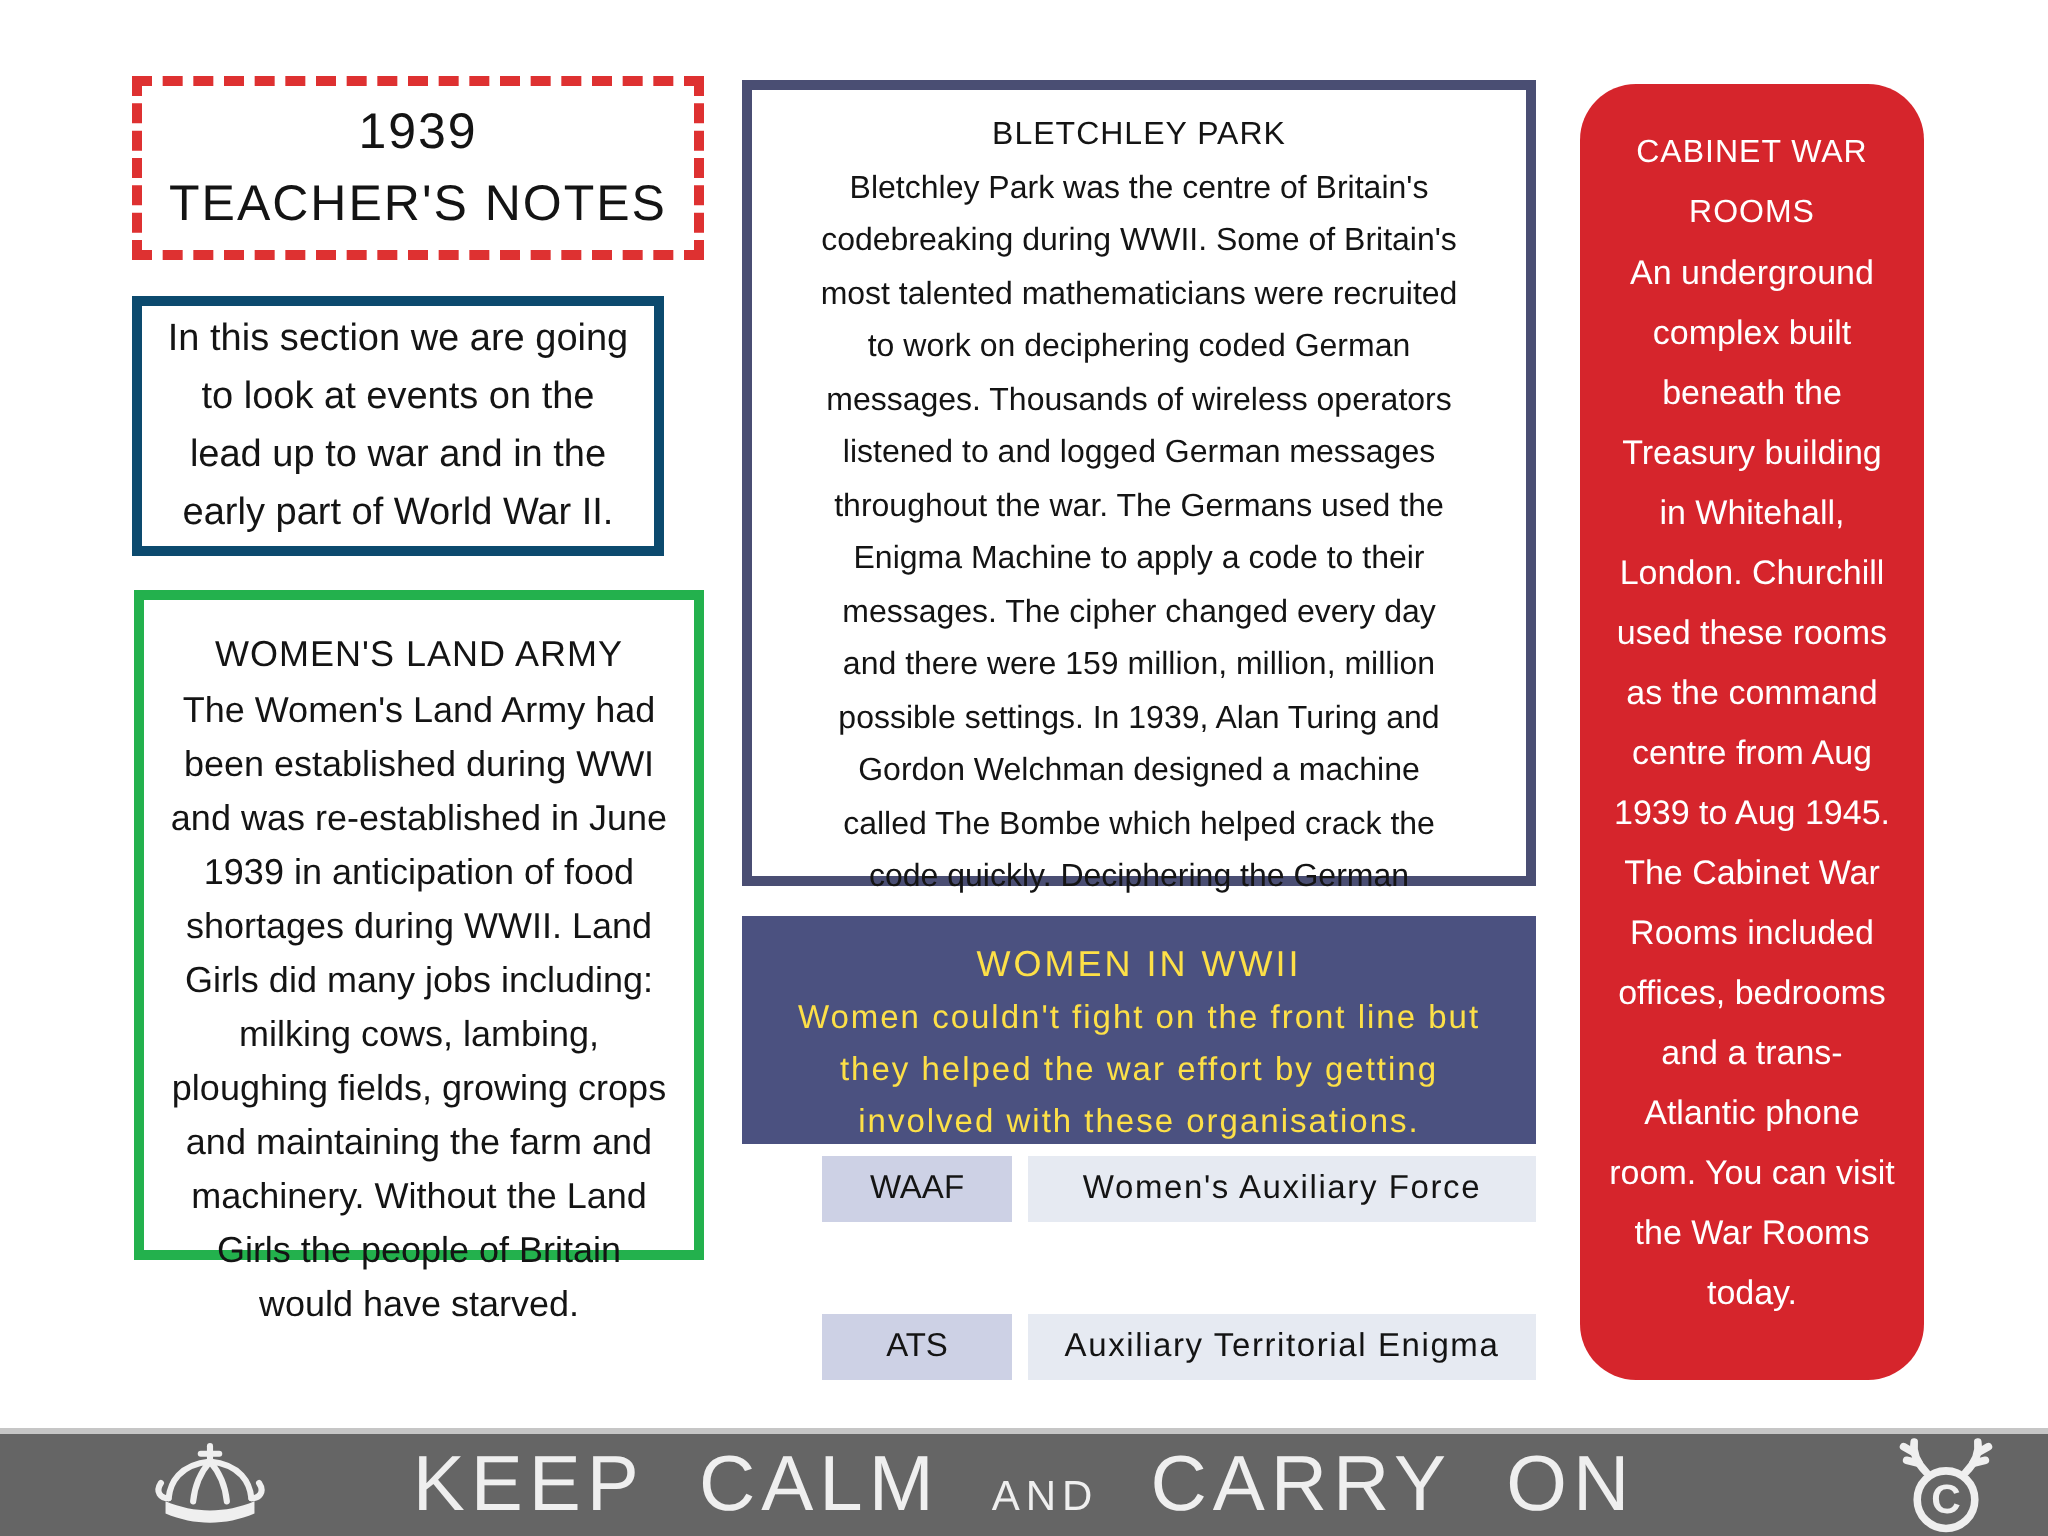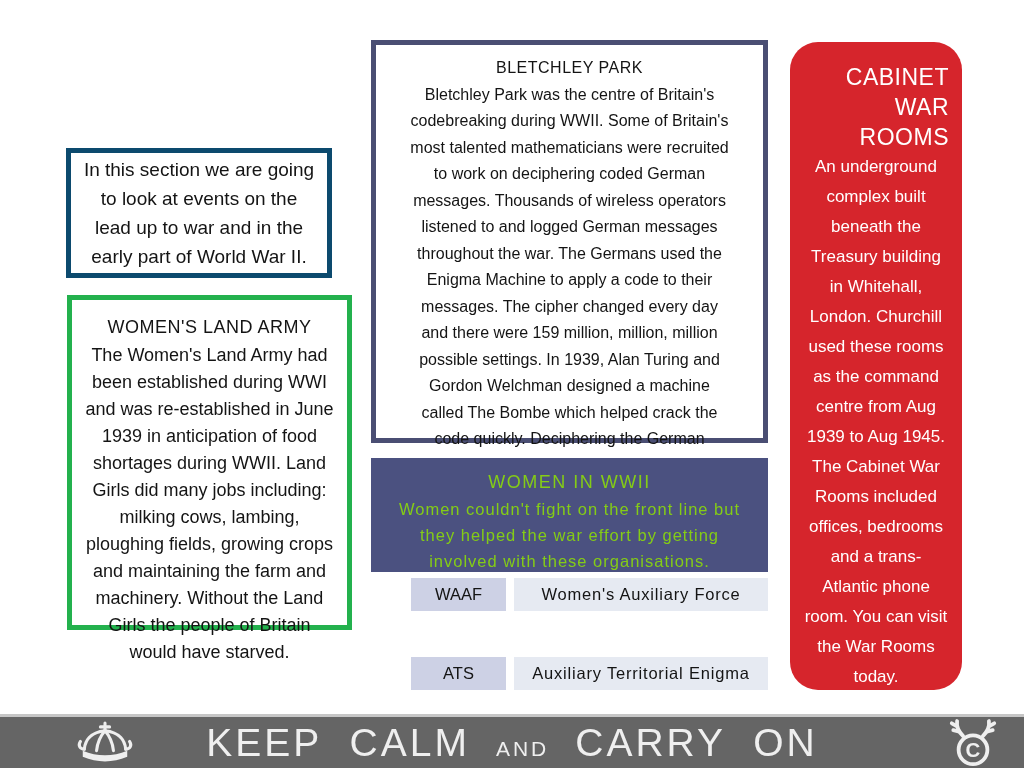--- a/index.html
+++ b/index.html
@@ -39,21 +39,21 @@
   
   .bletchley-box{
     left:371px;top:40px;width:397px;height:403px;
     border:5px solid #4a4e73;
     padding:10px 32px;
     font-size:16px;line-height:26.5px;
   }
   .bletchley-box .hd{letter-spacing:.5px;}
   .women-header{
     left:371px;top:458px;width:397px;height:114px;
-    background:#4b5180;color:#84cc16;
+    background:#4b5180;color:#fde047;
     padding:11px 14px;
     font-size:16.5px;line-height:26px;letter-spacing:1px;
   }
   .women-header .hd{font-size:18px;letter-spacing:1.5px;margin-bottom:1px;}
   .org-table{
     left:371px;top:578px;width:397px;height:112px;
     display:flex;flex-direction:column;justify-content:space-between;
   }
   .trow{display:flex;height:33px;column-gap:8px;padding-left:40px;}
   .tcell{display:flex;align-items:center;justify-content:center;font-size:16.5px;}
@@ -61,41 +61,45 @@
   .orgname{flex:1;background:#e6eaf2;letter-spacing:.8px;}
 
   
   .cabinet-box{
     left:790px;top:42px;width:172px;height:648px;
     background:#d6252c;color:#ffffff;
     border-radius:28px;
     padding:20px 13px;
     font-size:17px;line-height:30px;
   }
-  .cabinet-box .hd{font-size:23px;letter-spacing:.5px;text-align:right;}
+  .cabinet-box .hd{font-size:16px;letter-spacing:.5px;}
 
   
   .footer{
     position:absolute;left:0;top:714px;width:1024px;height:54px;
     background:#656565;border-top:3px solid #c6c6c6;box-sizing:border-box;
     display:flex;align-items:center;justify-content:center;
     color:#efefef;
   }
   .kc-text{display:flex;align-items:baseline;column-gap:26px;}
   .kc-big{font-size:39px;letter-spacing:3px;word-spacing:14px;}
   .kc-and{font-size:21px;letter-spacing:3px;}
   .icon{position:absolute;top:50%;transform:translateY(-50%);line-height:0;}
   .crown{left:72px;}
   .moose{right:20px;}
 </style>
 </head>
 <body>
 
 <div class="page">
 
+  <section class="box title-box">
+    <div>1939</div>
+    <div>TEACHER'S NOTES</div>
+  </section>
 
   <section class="box intro-box">
     <p style="margin:0">In this section we are going to look at events on the lead up to war and in the early part of World War II.</p>
   </section>
 
   <section class="box landarmy-box">
     <div class="hd">WOMEN'S LAND ARMY</div>
     <p style="margin:0">The Women's Land Army had been established during WWI and was re-established in June 1939 in anticipation of food shortages during WWII. Land Girls did many jobs including: milking cows, lambing, ploughing fields, growing crops and maintaining the farm and machinery. Without the Land Girls the people of Britain would have starved.</p>
   </section>
 

